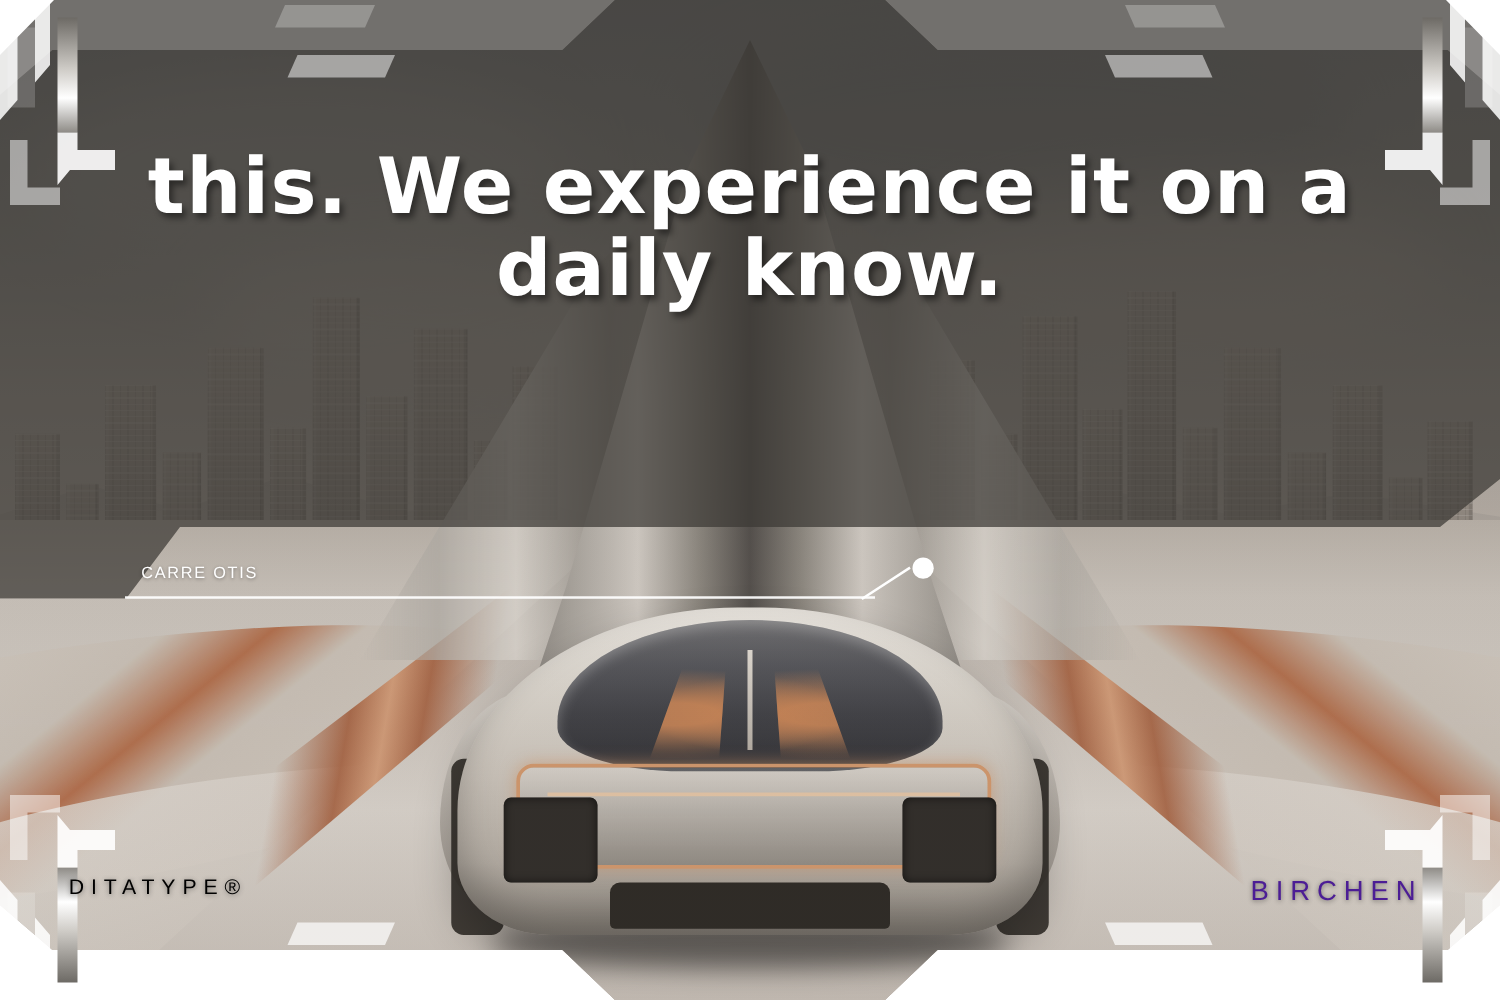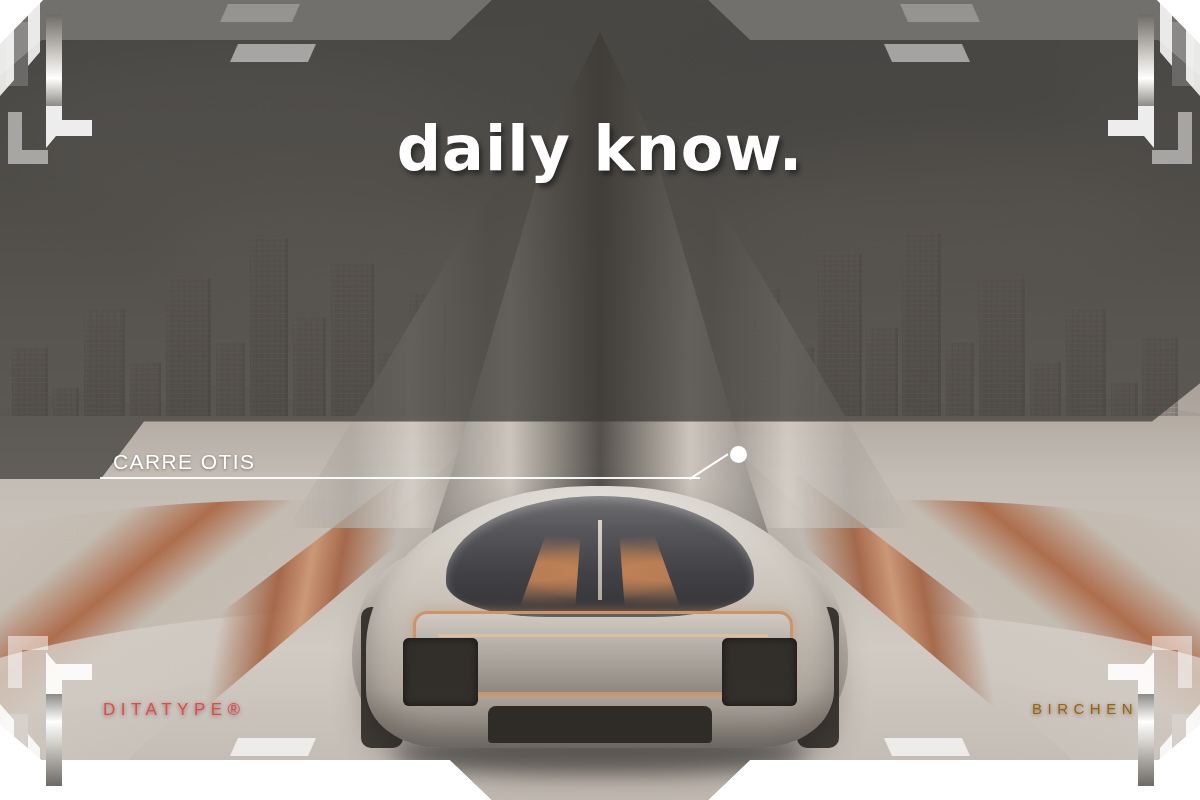--- a/index.html
+++ b/index.html
@@ -140,43 +140,43 @@
       0% 9.2%, 3.6% 0.0%, 37.5% 0.0%, 41.0% 0%, 59.0% 0%, 62.5% 0%,
       96.4% 0%, 100% 9.2%, 100% 80%, 96.0% 88%, 12.0% 88%, 8.4% 100%, 0% 100%);
   }
   .overlay-edge{position:absolute;left:100px;top:477px;width:600px;height:2px;background:rgba(255,255,255,.92);}
 
   
   .leader{position:absolute;left:690px;top:452px;width:40px;height:28px;}
   .leader-line{position:absolute;left:0;bottom:0;width:46px;height:2px;background:#fff;
     transform-origin:left bottom;transform:rotate(-33deg);}
   .leader-dot{position:absolute;left:40px;top:-6px;width:17px;height:17px;border-radius:50%;background:#fff;}
-  .attrib{position:absolute;left:113px;top:450px;color:#ffffff;font-size:21px;letter-spacing:1.4px;
+  .attrib{position:absolute;left:113px;top:450px;color:#ffffff;font-size:13px;letter-spacing:1.4px;
     font-family:"Liberation Sans",sans-serif;text-shadow:0 1px 3px rgba(0,0,0,.4);}
 
   
   .quote{position:absolute;left:60px;top:116px;width:1080px;text-align:center;
     color:#ffffff;font-family:"DejaVu Sans",sans-serif;font-weight:700;
     font-size:62px;line-height:66px;letter-spacing:1px;
     text-shadow:3px 4px 5px rgba(0,0,0,.45);}
   .quote .ln{display:block;white-space:nowrap;}
 
   
   .hud{position:absolute;inset:0;pointer-events:none;}
   .br{position:absolute;width:170px;height:200px;}
   .br svg{display:block;}
   .tl{left:0;top:0;}
   .tr{right:0;top:0;transform:scaleX(-1);}
   .bl{left:0;bottom:0;transform:scaleY(-1);}
   .brr{right:0;bottom:0;transform:scale(-1,-1);}
 
   
-  .brand-left{position:absolute;left:55px;top:700px;color:#ef4444;font-size:17px;
-    letter-spacing:5.5px;font-family:"Liberation Sans",sans-serif;text-shadow:0 1px 4px rgba(0,0,0,.45);margin-left:48px;}
-  .brand-right{position:absolute;right:62px;top:700px;color:#a16207;font-size:15px;
+  .brand-left{position:absolute;left:55px;top:700px;color:#000000;font-size:17px;
+    letter-spacing:5.5px;font-family:"Liberation Sans",sans-serif;text-shadow:0 1px 4px rgba(0,0,0,.45);}
+  .brand-right{position:absolute;right:62px;top:700px;color:#4c1d95;font-size:22px;
     letter-spacing:5.5px;font-family:"Liberation Sans",sans-serif;text-shadow:0 1px 4px rgba(0,0,0,.45);margin-left:36px;}
 </style>
 </head>
 <body>
 
 <div class="poster">
 
   <div class="photo">
     <div class="sky"></div>
     <div class="cloud c1"></div>
@@ -241,20 +241,21 @@
       </div>
     </div>
 
     <div class="photo-grade"></div>
   </div>
 
   <div class="overlay"></div>
   <div class="overlay-edge"></div>
 
   <div class="quote">
+    <span class="ln">this. We experience it on a</span>
     <span class="ln">daily know.</span>
   </div>
 
   <div class="attrib">CARRE OTIS</div>
   <div class="leader">
     <div class="leader-line"></div>
     <div class="leader-dot"></div>
   </div>
 
   <div class="hud">

